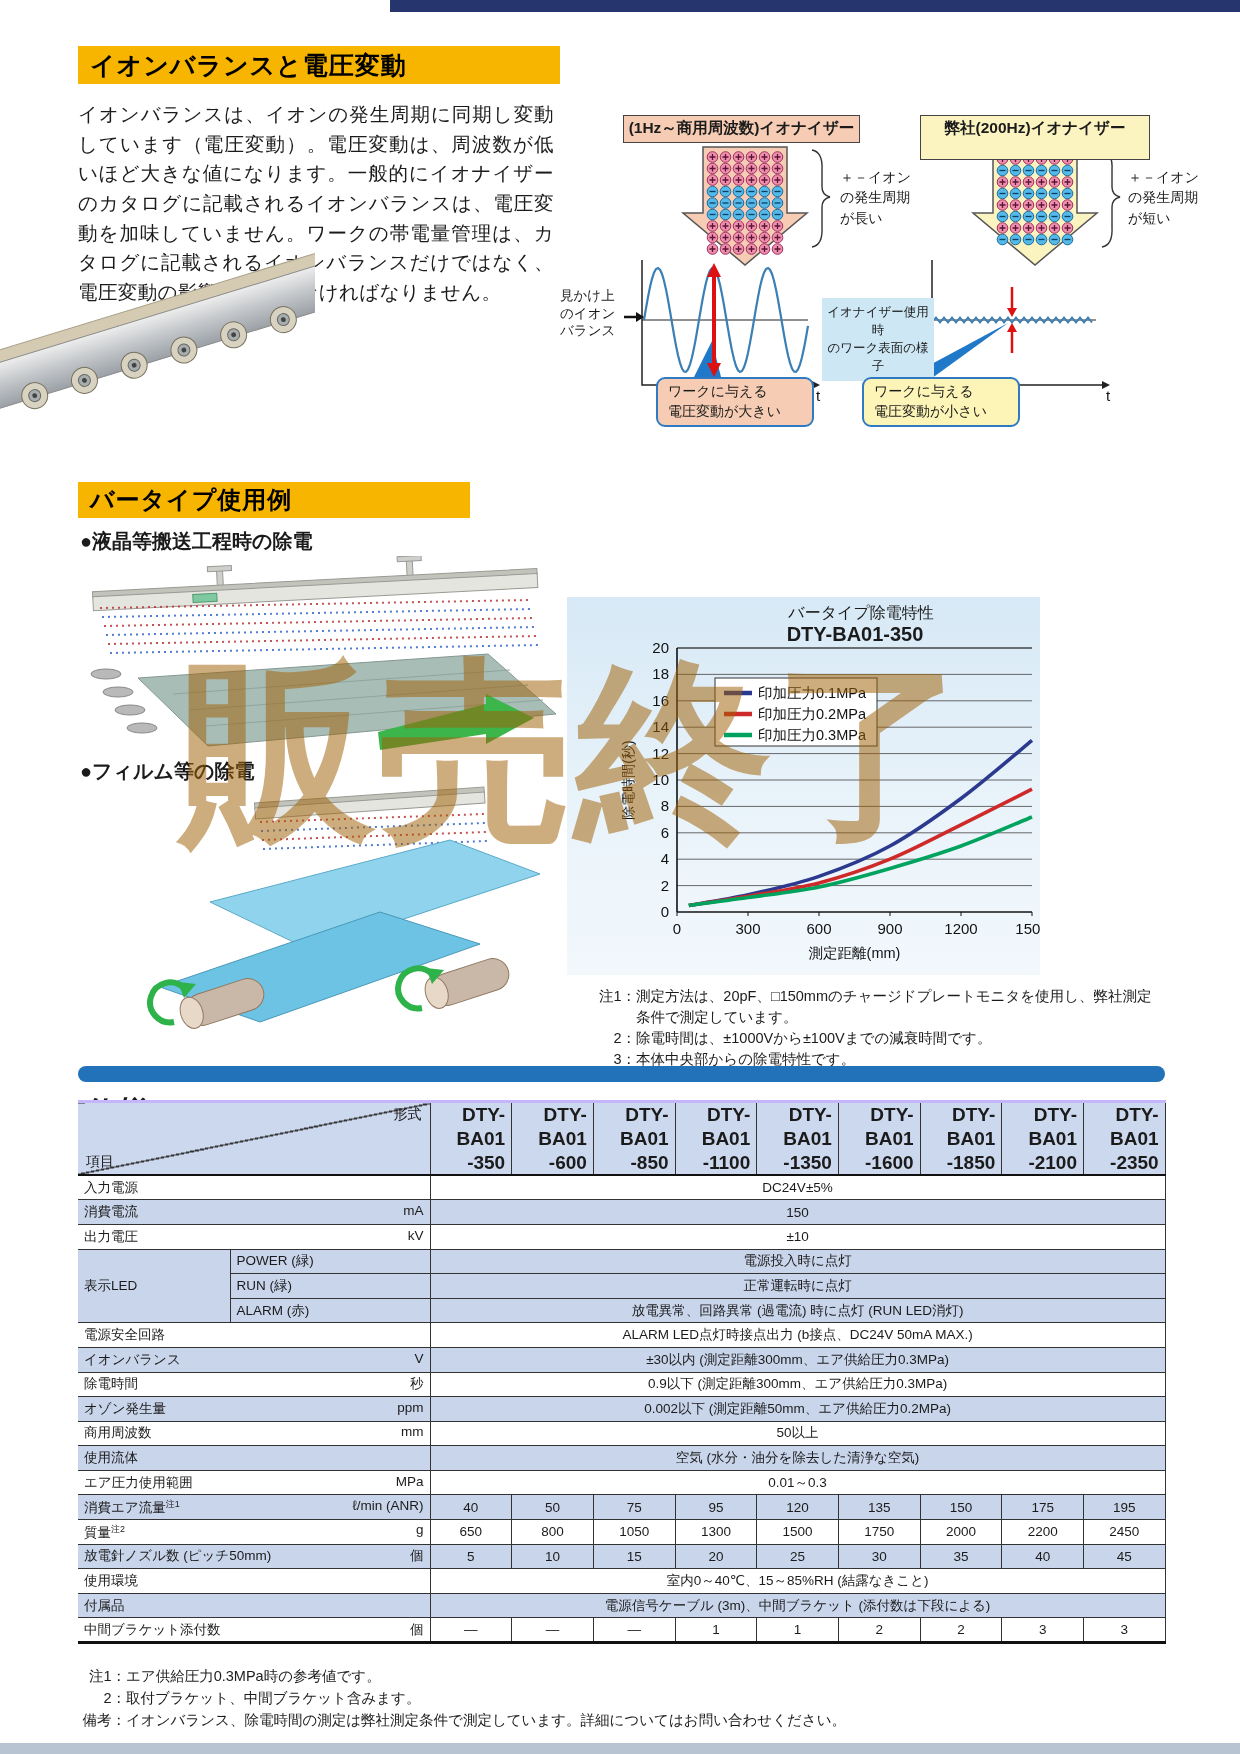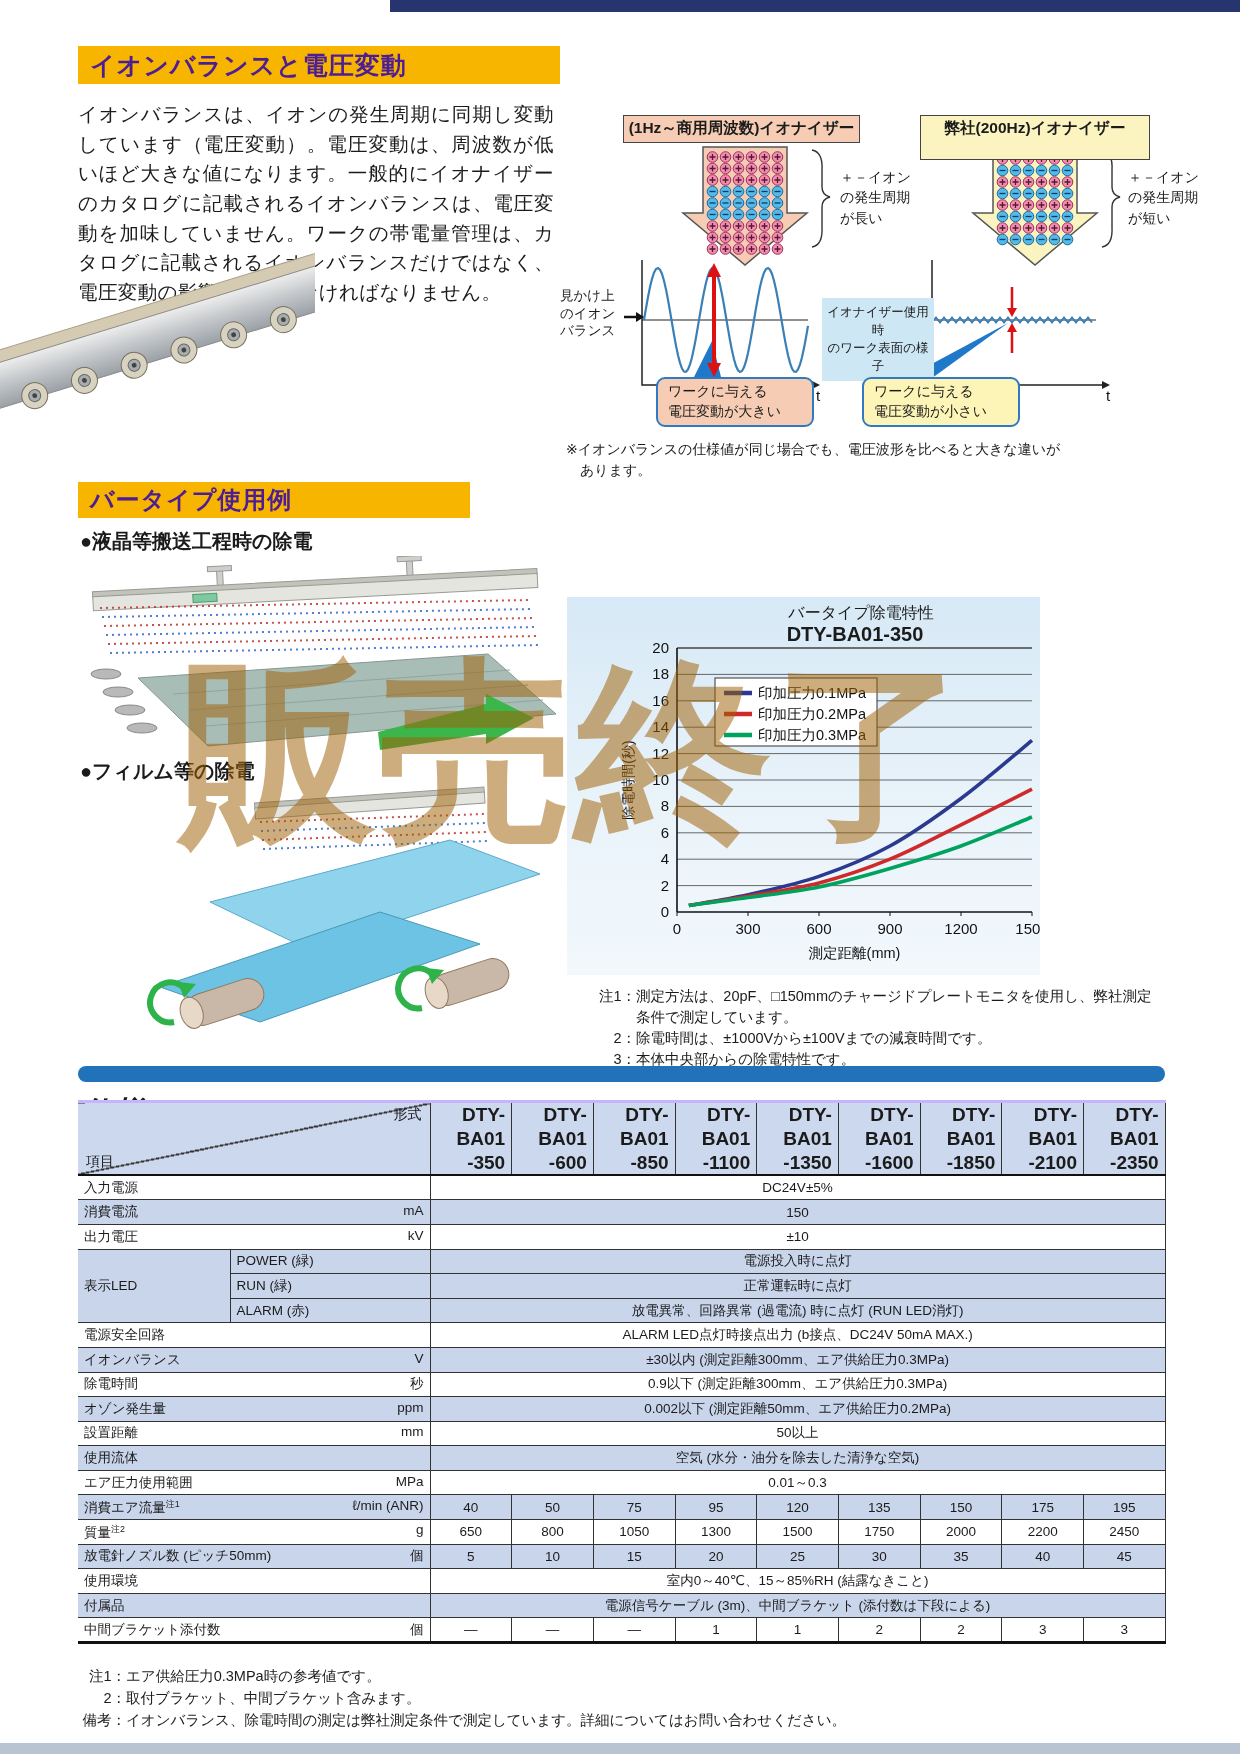--- a/index.html
+++ b/index.html
@@ -2,21 +2,21 @@
 <html><head>
 <meta charset="utf-8">
 <style>
   html,body{margin:0;padding:0;background:#e8e8e8;}
   body{font-family:"Liberation Sans","DejaVu Sans",sans-serif;color:#1b1b1b;}
   #page{position:relative;width:1240px;height:1754px;background:#fff;margin:0 auto;overflow:hidden;}
 
   .top-band{position:absolute;left:390px;top:0;width:850px;height:12px;background:#26356e;}
   .bottom-band{position:absolute;left:0;bottom:0;width:1240px;height:11px;background:#b9c4d2;}
 
-  .sec-header{position:absolute;background:#f7b500;color:#4c1d95;font-weight:bold;
+  .sec-header{position:absolute;background:#f7b500;color:#000000;font-weight:bold;
     font-size:25px;line-height:38px;padding-left:12px;letter-spacing:1px;box-sizing:border-box;}
   #h1{left:78px;top:46px;width:482px;height:38px;}
   #h2{left:78px;top:482px;width:392px;height:36px;font-size:24px;line-height:36px;}
   #h3{left:565px;top:482px;width:470px;height:36px;font-size:24px;line-height:36px;}
 
   .intro{position:absolute;left:78px;top:100px;width:476px;font-size:19.5px;line-height:1.52;
     text-align:justify;letter-spacing:0.4px;}
 
   
   .diagram{position:absolute;left:540px;top:95px;width:660px;height:400px;}
@@ -395,21 +395,20 @@
 が短い</div>
     <div class="apparent">見かけ上
 のイオン
 バランス</div>
     <div class="midlabel">イオナイザー使用時
 のワーク表面の様子</div>
     <div id="co-left" class="callout">ワークに与える
 電圧変動が大きい</div>
     <div id="co-right" class="callout">ワークに与える
 電圧変動が小さい</div>
-    <div class="dnote">※イオンバランスの仕様値が同じ場合でも、電圧波形を比べると大きな違いがあります。</div>
   </div>
 
   <div id="h2" class="sec-header">バータイプ使用例</div>
 
   <div id="b1" class="bullet">●液晶等搬送工程時の除電</div>
 
   <svg style="position:absolute;left:78px;top:556px;" width="480" height="200" viewBox="0 0 480 200">
     <g transform="rotate(-3 240 40)">
       <rect x="140" y="8" width="6" height="20" fill="#cfd0ca" stroke="#999"></rect>
       <rect x="131" y="5" width="24" height="5" fill="#cfd0ca" stroke="#999"></rect>
@@ -635,21 +634,21 @@
         </tr>
         <tr class="">
           <td class="lbl first" colspan="2"><span class="lab">除電時間</span><span class="unit">秒</span></td>
           <td class="val" colspan="9">0.9以下 (測定距離300mm、エア供給圧力0.3MPa)</td>
         </tr>
         <tr class="shade">
           <td class="lbl first" colspan="2"><span class="lab">オゾン発生量</span><span class="unit">ppm</span></td>
           <td class="val" colspan="9">0.002以下 (測定距離50mm、エア供給圧力0.2MPa)</td>
         </tr>
         <tr class="">
-          <td class="lbl first" colspan="2"><span class="lab">設置距離</span><span class="unit">mm</span></td>
+          <td class="lbl first" colspan="2"><span class="lab">商用周波数</span><span class="unit">mm</span></td>
           <td class="val" colspan="9">50以上</td>
         </tr>
         <tr class="shade">
           <td class="lbl first" colspan="2"><span class="lab">使用流体</span><span class="unit"></span></td>
           <td class="val" colspan="9">空気 (水分・油分を除去した清浄な空気)</td>
         </tr>
         <tr class="">
           <td class="lbl first" colspan="2"><span class="lab">エア圧力使用範囲</span><span class="unit">MPa</span></td>
           <td class="val" colspan="9">0.01～0.3</td>
         </tr>

